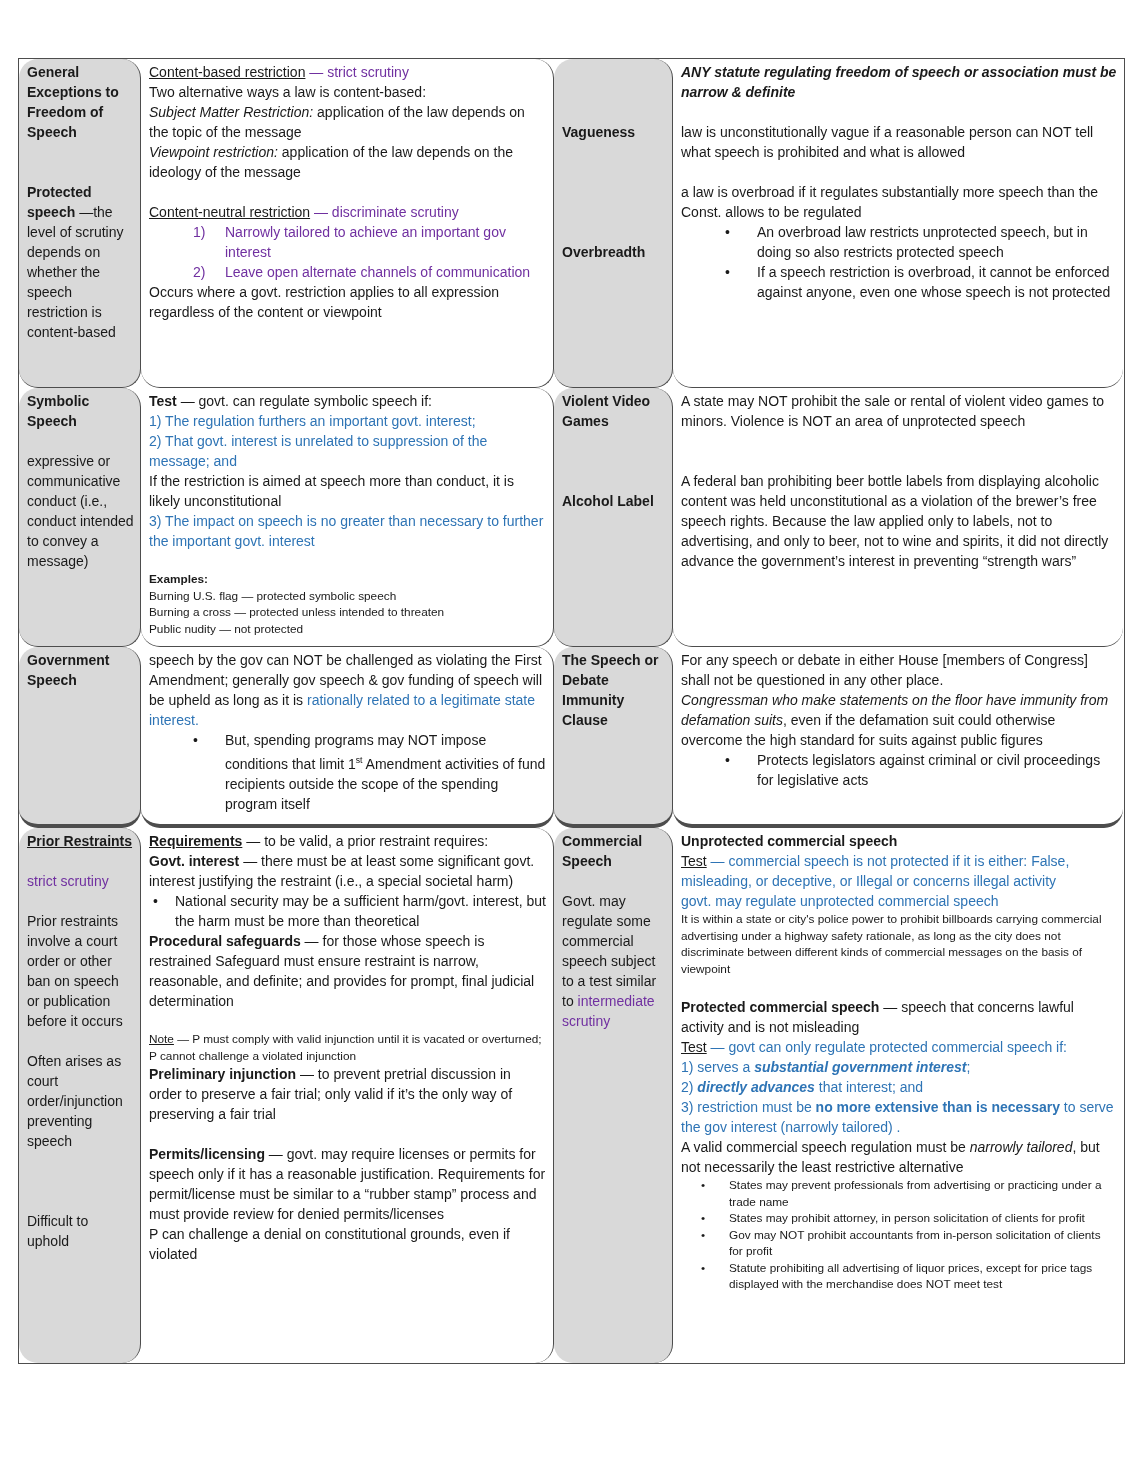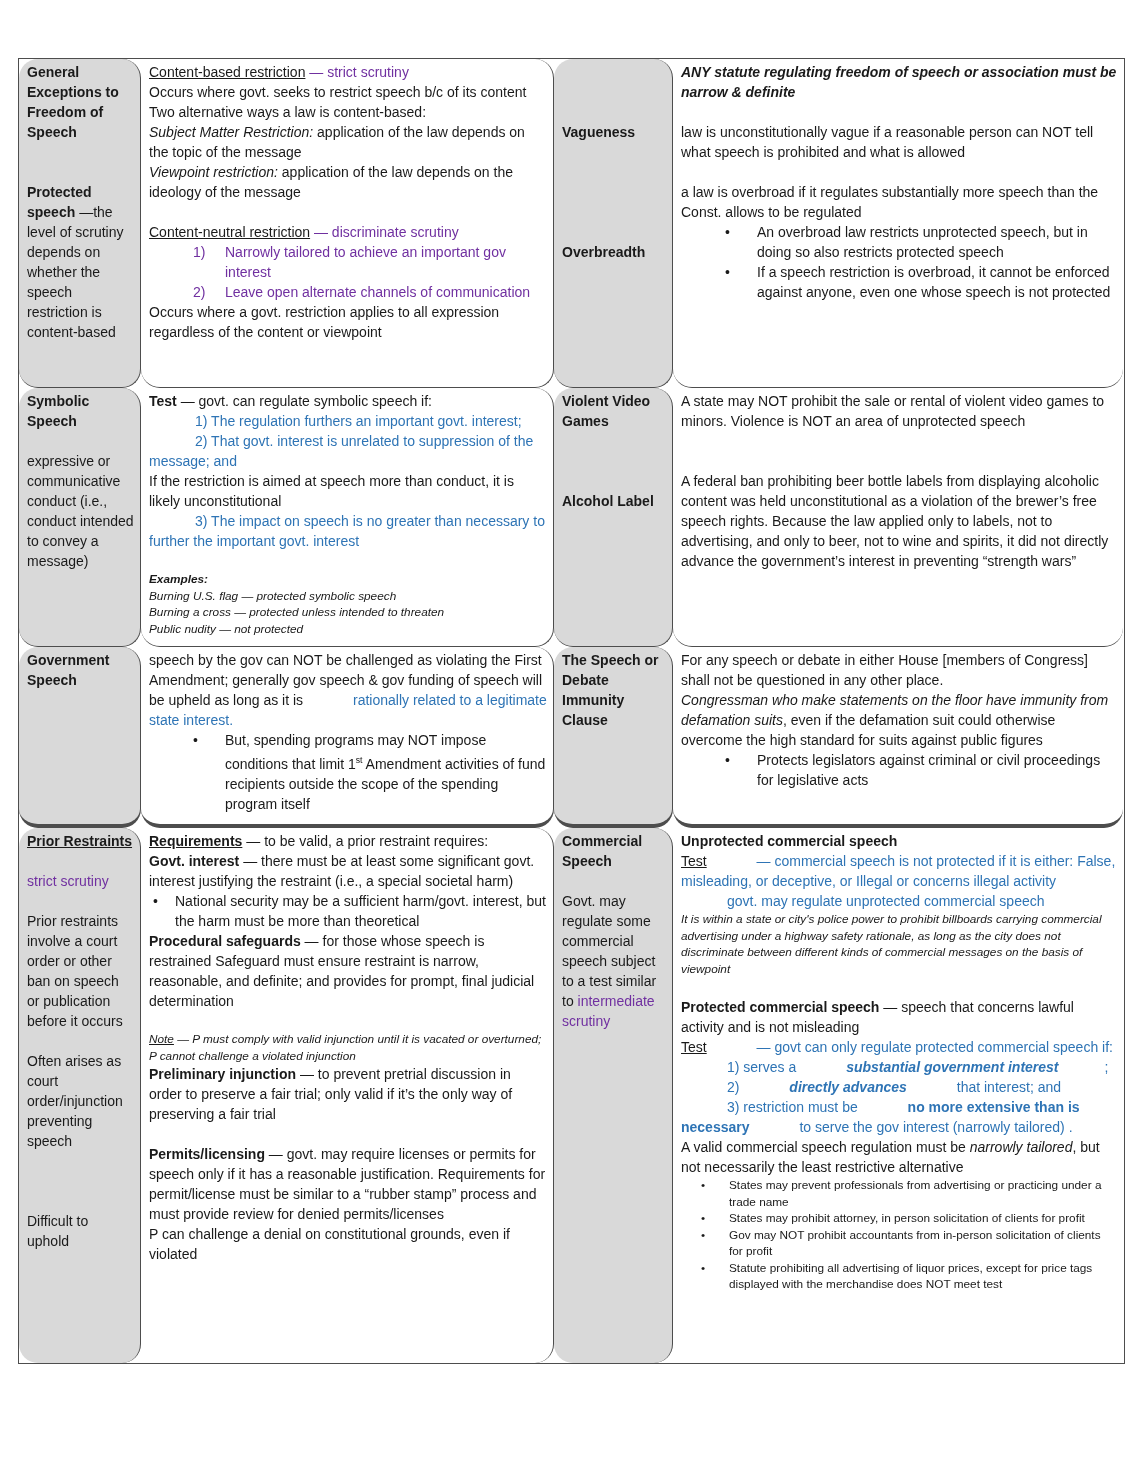--- a/index.html
+++ b/index.html
@@ -34,48 +34,47 @@
     overflow:hidden;
     border-radius:19px;
   }
   .cell.hdr{background:var(--hdr-bg);}
   .cell.last-col{border-right:none;}
   .cell.last-row{border-bottom:none;}
   .cell.thick-bottom{border-bottom-width:4px;}
   .para{min-height:20px;}
   .blank{height:20px;}
   .sm{font-size:11.8px;line-height:16.5px;}
-  .sm .para,.para.sm{min-height:16.5px;font-style:italic;}
+  .sm .para,.para.sm{min-height:16.5px;}
   .li{display:flex;align-items:flex-start;}
   .li .mk{flex:none;}
   .li .tx{flex:1 1 auto;}
   .ind-l{margin-left:44px;} .ind-l .mk{width:32px;}
   .ind-m{margin-left:20px;} .ind-m .mk{width:28px;}
   .ind-s{margin-left:4px;}  .ind-s .mk{width:22px;}
   .b{font-weight:bold;}
   .u{text-decoration:underline;}
   .i{font-style:italic;}
   .p{color:var(--purple);}
-  .bl{color:var(--blue);margin-left:46px;}
+  .bl{color:var(--blue);}
   .sup{vertical-align:super;font-size:0.62em;}
 </style>
 </head>
 <body>
 
 <div class="page">
   <div class="chart" style="grid-template-rows: 329px 259px 181px 535px;">
       <div class="cell hdr">
         <div class="para"><span class="b">General Exceptions to Freedom of Speech</span></div>
         <div class="blank"></div>
         <div class="blank"></div>
         <div class="para"><span class="b">Protected speech</span><span class=""> —the level of scrutiny depends on whether the speech restriction is content-based</span></div>
       </div>
       <div class="cell">
         <div class="para"><span class="u">Content-based restriction</span><span class="p"> — strict scrutiny</span></div>
-        <div class="para"><span class="">Occurs where govt. seeks to restrict speech b/c of its content</span></div>
         <div class="para"><span class="">Two alternative ways a law is content-based:</span></div>
         <div class="para"><span class="i">Subject Matter Restriction:</span><span class=""> application of the law depends on the topic of the message</span></div>
         <div class="para"><span class="i">Viewpoint restriction:</span><span class=""> application of the law depends on the ideology of the message</span></div>
         <div class="blank"></div>
         <div class="para"><span class="u">Content-neutral restriction</span><span class="p"> — discriminate scrutiny</span></div>
         <div class="li ind-l">
           <span class="mk p">1)</span>
           <span class="tx"><span class="p">Narrowly tailored to achieve an important gov interest</span></span>
         </div>
         <div class="li ind-l">

